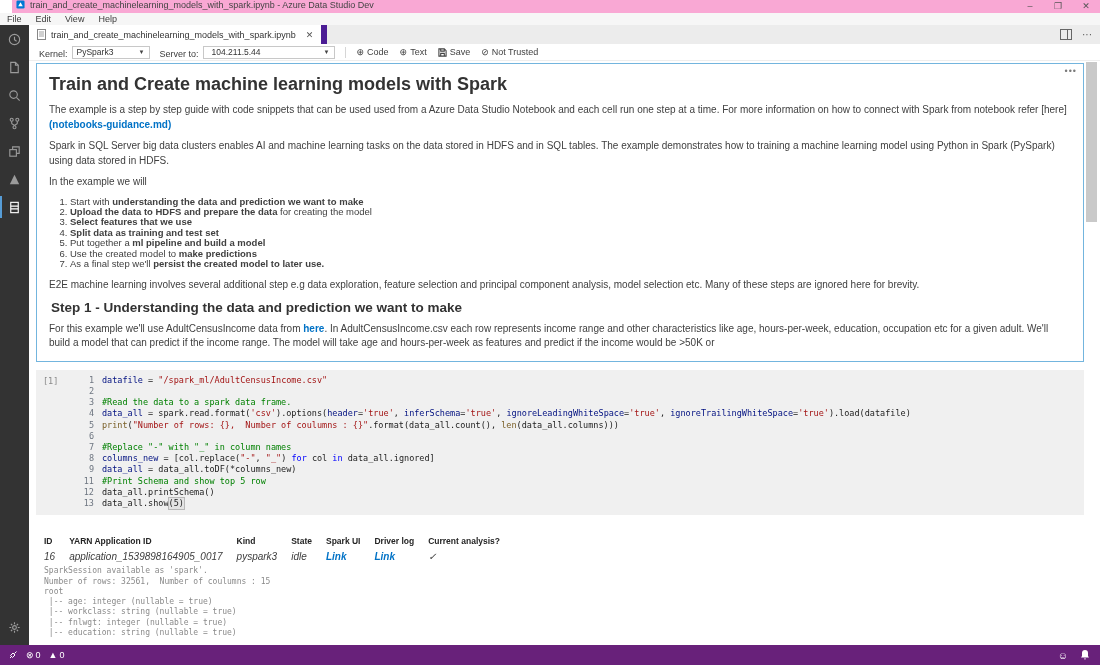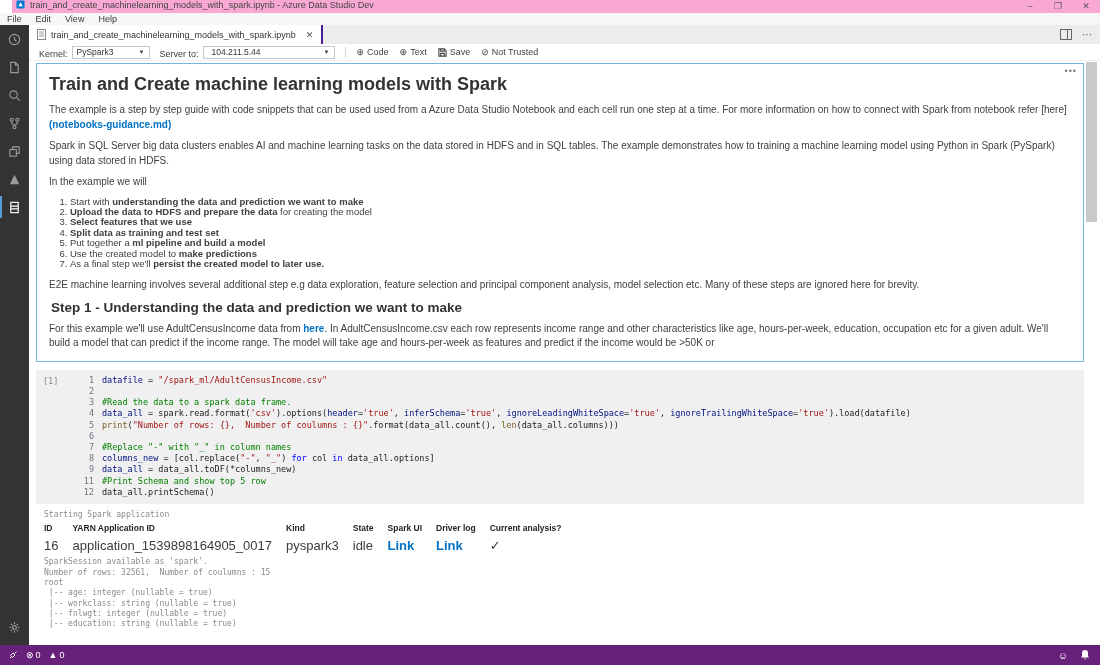--- a/index.html
+++ b/index.html
@@ -23,21 +23,21 @@
   .ab-icon { width:29px; height:28px; display:flex; align-items:center; justify-content:center; position:relative; }
   .ab-icon svg { width:15px; height:15px; stroke:#9b9b9b; fill:none; stroke-width:1.2; }
   .ab-icon.active svg { stroke:#ffffff; }
   .ab-icon.active::before { content:""; position:absolute; left:0; top:3px; bottom:3px; width:2px; background:#569cd6; }
   .ab-gear { position:absolute; bottom:6px; left:0; width:29px; height:24px; display:flex; align-items:center; justify-content:center; }
   .ab-gear svg { width:15px; height:15px; stroke:#9b9b9b; fill:none; stroke-width:1.2; }
 
   
   .tabbar { position:absolute; top:25px; left:29px; right:0; height:19px; background:#ececec; display:flex; }
   .tab { background:#ffffff; display:flex; align-items:center; padding:0 8px; font-size:9px; color:#333;
-    border-right:2px solid #4c1d95; }
+    border-right:6px solid #4c1d95; }
   .tab .file-ic { width:9px; height:11px; margin-right:5px; }
   .tab .close { margin-left:10px; color:#555; font-size:9px; }
   .tabbar-right { margin-left:auto; display:flex; align-items:center; padding-right:8px; color:#555; }
   .tb-ic { margin-left:10px; font-size:10px; }
   .split-ic { width:12px; height:11px; border:1px solid #666; position:relative; }
   .split-ic::after { content:""; position:absolute; top:0; bottom:0; left:55%; width:1px; background:#666; }
 
   
   .nbtoolbar { position:absolute; top:44px; left:29px; right:0; height:17px; background:#ffffff;
     display:flex; align-items:center; font-size:9px; color:#3c3c3c; border-bottom:1px solid #eee; }
@@ -71,23 +71,23 @@
   .exec-count { width:38px; flex:0 0 auto; color:#888; padding-left:7px; padding-top:1px; }
   .code-lines { flex:1; }
   .code-line { display:flex; line-height:11.2px; white-space:pre; }
   .code-line .ln { width:20px; flex:0 0 auto; text-align:right; color:#6e7681; margin-right:8px; }
   .tk-t { color:#1b1b1b; } .tk-v { color:#001080; } .tk-s { color:#a31515; }
   .tk-c { color:#008000; } .tk-k { color:#0000ff; } .tk-f { color:#795e26;text-align:right; }
   .tk-m { color:#1b1b1b; background:#e4e4e4; outline:1px solid #b9b9b9; }
 
   .output { padding:6px 0 0 8px; font-family:"DejaVu Sans Mono", monospace; font-size:8px; color:#8a8a8a; }
   .out-line { line-height:10.3px; white-space:pre; }
-  .spark-table { font-family:"Liberation Sans", sans-serif; border-collapse:collapse; margin:0 0 2px 0; }
+  .spark-table { font-family:"Liberation Sans", sans-serif; border-collapse:collapse; margin:12px 0 2px 0; }
   .spark-table th { font-size:8.5px; color:#252525; text-align:left; font-weight:bold; padding:3px 14px 3px 0; }
-  .spark-table td { font-size:13px; color:#3c3c3c; padding:2px 14px 2px 0; }
+  .spark-table td { font-size:10px; color:#3c3c3c; padding:2px 14px 2px 0;font-style:italic; }
   .spark-table .link { color:#0072c6; font-weight:bold; }
 
   .vscrollbar { position:absolute; top:1px; right:3px; width:11px; height:160px; background:#c9c9c9; }
 
   
   .statusbar { position:absolute; left:0; right:0; bottom:0; height:20px; background:#68217a; color:#fff;
     display:flex; align-items:center; font-size:9px; }
   .sb-item { display:flex; align-items:center; margin-left:8px; }
   .sb-item .glyph { font-size:9px; margin-right:2px; }
   .sb-right { margin-left:auto; display:flex; align-items:center; margin-right:10px; }
@@ -244,29 +244,29 @@
       <div class="code-cell">
         <div class="exec-count">[1]</div>
         <div class="code-lines" id="code-lines">
             <div class="code-line"><span class="ln">1</span><span class="tk-v">datafile</span><span class="tk-t"> = </span><span class="tk-s">"/spark_ml/AdultCensusIncome.csv"</span></div>
             <div class="code-line"><span class="ln">2</span></div>
             <div class="code-line"><span class="ln">3</span><span class="tk-c">#Read the data to a spark data frame.</span></div>
             <div class="code-line"><span class="ln">4</span><span class="tk-v">data_all</span><span class="tk-t"> = spark.read.format(</span><span class="tk-s">'csv'</span><span class="tk-t">).options(</span><span class="tk-v">header</span><span class="tk-t">=</span><span class="tk-s">'true'</span><span class="tk-t">, </span><span class="tk-v">inferSchema</span><span class="tk-t">=</span><span class="tk-s">'true'</span><span class="tk-t">, </span><span class="tk-v">ignoreLeadingWhiteSpace</span><span class="tk-t">=</span><span class="tk-s">'true'</span><span class="tk-t">, </span><span class="tk-v">ignoreTrailingWhiteSpace</span><span class="tk-t">=</span><span class="tk-s">'true'</span><span class="tk-t">).load(datafile)</span></div>
             <div class="code-line"><span class="ln">5</span><span class="tk-f">print</span><span class="tk-t">(</span><span class="tk-s">"Number of rows: {},  Number of coulumns : {}"</span><span class="tk-t">.format(data_all.count(), </span><span class="tk-f">len</span><span class="tk-t">(data_all.columns)))</span></div>
             <div class="code-line"><span class="ln">6</span></div>
             <div class="code-line"><span class="ln">7</span><span class="tk-c">#Replace "-" with "_" in column names</span></div>
-            <div class="code-line"><span class="ln">8</span><span class="tk-v">columns_new</span><span class="tk-t"> = [col.replace(</span><span class="tk-s">"-"</span><span class="tk-t">, </span><span class="tk-s">"_"</span><span class="tk-t">) </span><span class="tk-k">for</span><span class="tk-t"> col </span><span class="tk-k">in</span><span class="tk-t"> data_all.options]</span></div>
+            <div class="code-line"><span class="ln">8</span><span class="tk-v">columns_new</span><span class="tk-t"> = [col.replace(</span><span class="tk-s">"-"</span><span class="tk-t">, </span><span class="tk-s">"_"</span><span class="tk-t">) </span><span class="tk-k">for</span><span class="tk-t"> col </span><span class="tk-k">in</span><span class="tk-t"> data_all.ignored]</span></div>
             <div class="code-line"><span class="ln">9</span><span class="tk-v">data_all</span><span class="tk-t"> = data_all.toDF(*columns_new)</span></div>
             <div class="code-line"><span class="ln">11</span><span class="tk-c">#Print Schema and show top 5 row</span></div>
             <div class="code-line"><span class="ln">12</span><span class="tk-t">data_all.printSchema()</span></div>
+            <div class="code-line"><span class="ln">13</span><span class="tk-t">data_all.show</span><span class="tk-m">(5)</span></div>
           </div>
       </div>
 
       <div class="output">
-        <div class="out-line">Starting Spark application</div>
         <table class="spark-table">
           <thead>
               <tr id="tbl-head">
                 <th>ID</th>
                 <th>YARN Application ID</th>
                 <th>Kind</th>
                 <th>State</th>
                 <th>Spark UI</th>
                 <th>Driver log</th>
                 <th>Current analysis?</th>

